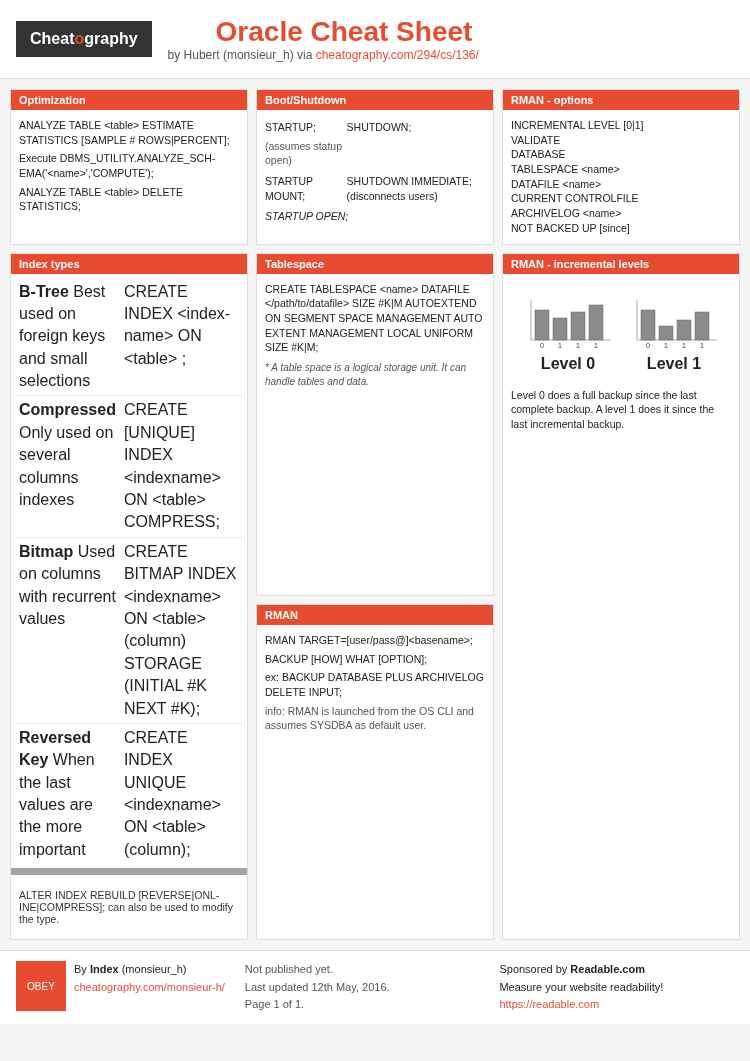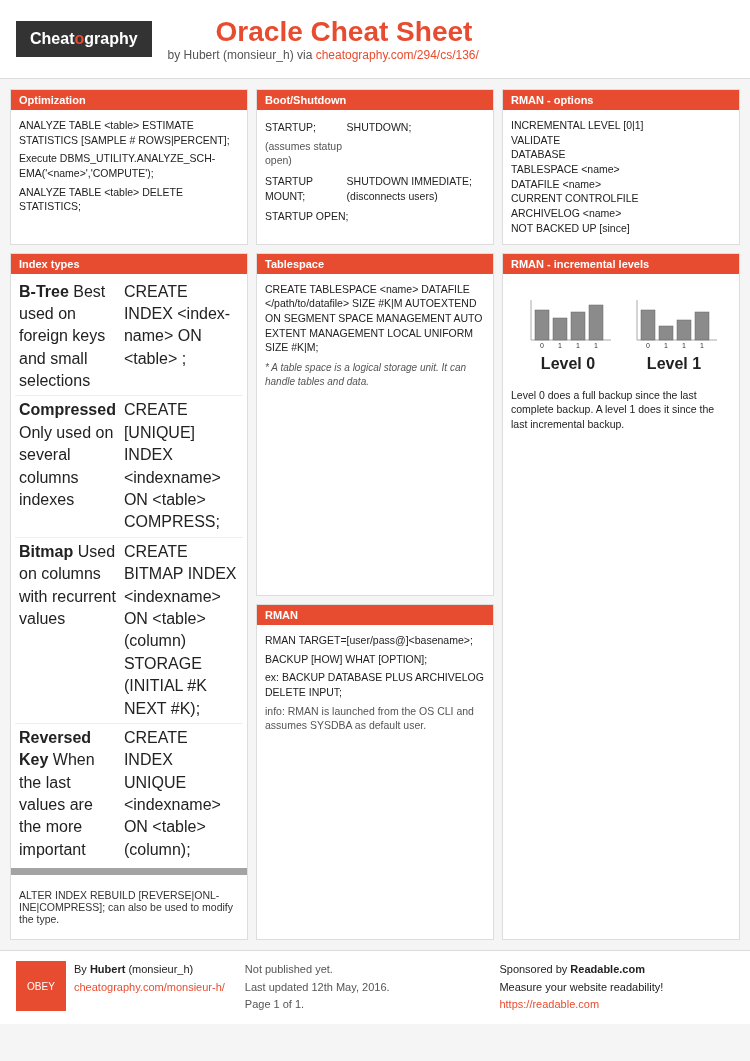--- a/index.html
+++ b/index.html
@@ -187,21 +187,21 @@
         </tr>
         <tr>
           <td style="vertical-align:top; padding:2px 4px 2px 0; color:#555;">(assumes statup open)</td>
           <td></td>
         </tr>
         <tr>
           <td style="vertical-align:top; padding:4px 4px 2px 0;">STARTUP MOUNT;</td>
           <td style="vertical-align:top; padding:4px 0 2px 0;">SHUTDOWN IMMEDIATE; (disco­nnects users)</td>
         </tr>
         <tr>
-          <td style="padding:4px 4px 2px 0;" colspan="2">STARTUP OPEN;</td>
+          <td style="padding:4px 4px 2px 0;font-style:italic;" colspan="2">STARTUP OPEN;</td>
         </tr>
       </tbody>
         </table>
     </div>
   </div>
 
   <div class="card col-span-1">
     <div class="card-header">RMAN - options</div>
     <div class="card-body">
       <p>INCREMENTAL LEVEL [0|1]</p>
@@ -314,21 +314,21 @@
   </div>
 
 </div>
 
 <div class="footer">
   <div style="display:flex; align-items:flex-start; gap:8px;">
     <div style="background:#e84c30; color:#fff; width:50px; height:50px; display:flex; align-items:center; justify-content:center; font-weight:normal; font-size:10px; flex-shrink:0;">
       OBEY
     </div>
     <div class="footer-info">
-      <div>By <strong>Hubert</strong> (monsieur_h)</div>
+      <div>By <strong>Index</strong> (monsieur_h)</div>
       <a href="#">cheatography.com/monsieur-h/</a>
     </div>
   </div>
   <div class="footer-meta">
     <div>Not published yet.</div>
     <div>Last updated 12th May, 2016.</div>
     <div>Page 1 of 1.</div>
   </div>
   <div class="footer-sponsor">
     <div>Sponsored by <strong>Readable.com</strong></div>

